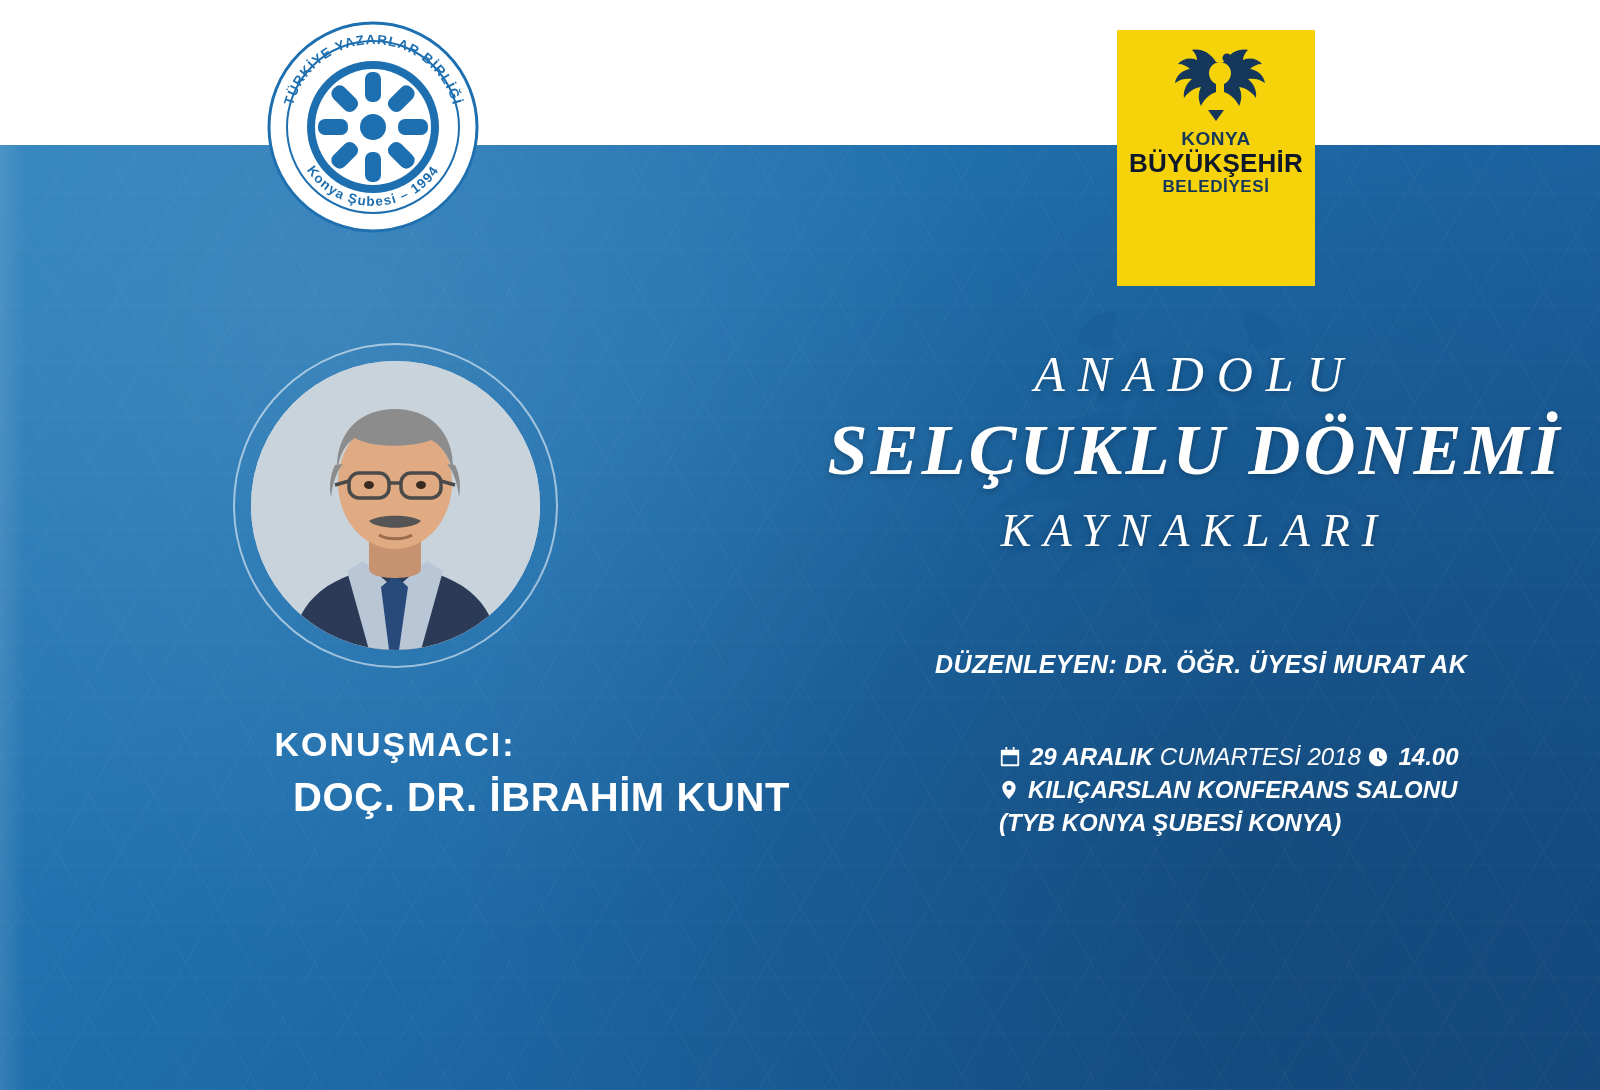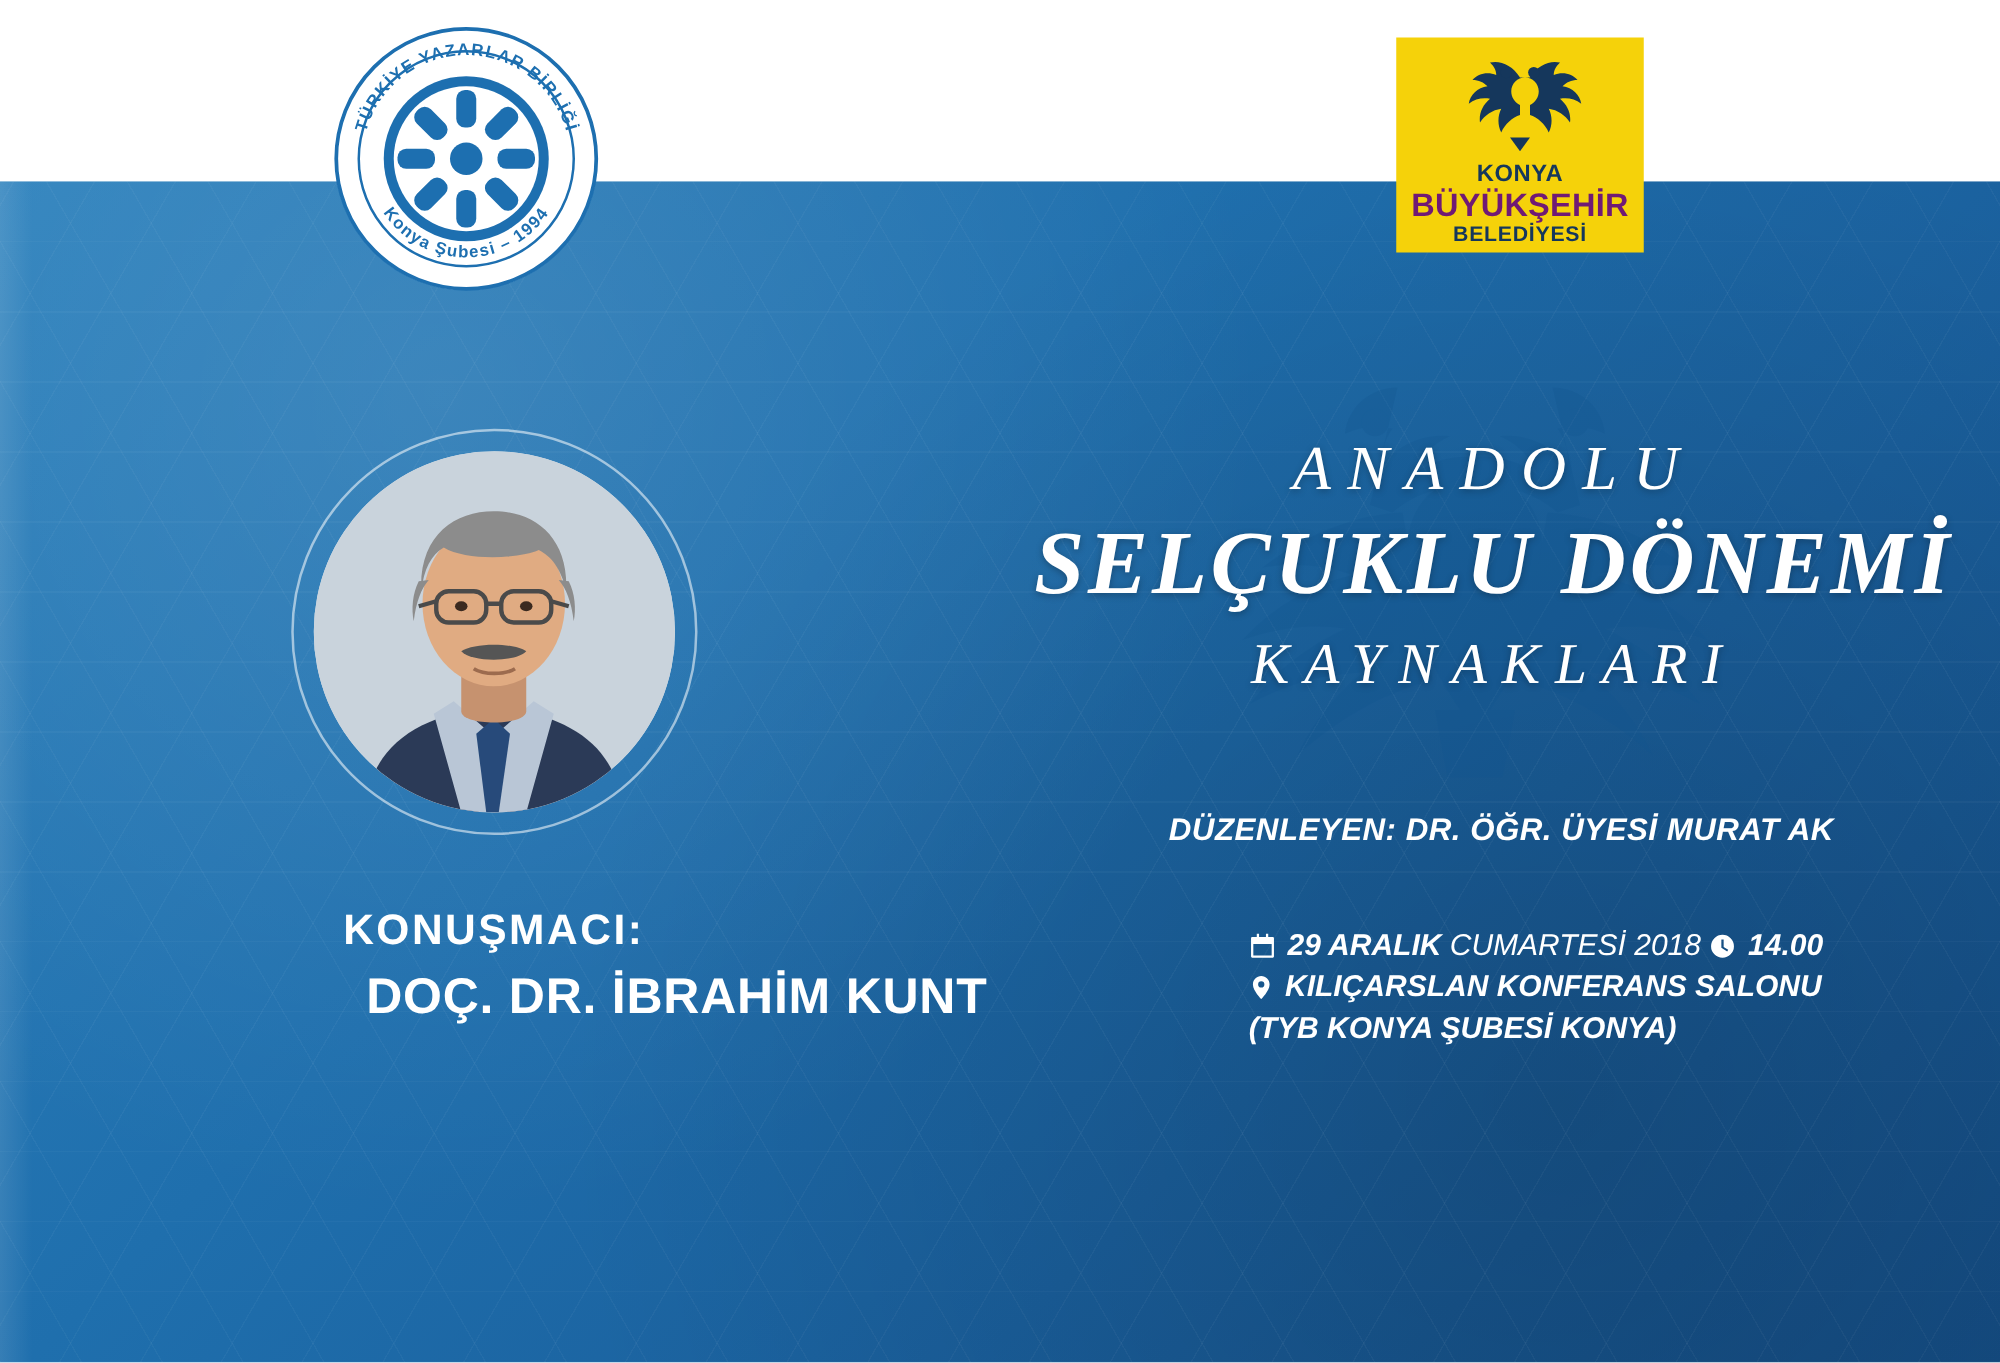--- a/index.html
+++ b/index.html
@@ -26,27 +26,27 @@
   .tyb-logo svg { display:block; }
 
   .tyb-text {
     position:absolute; left:505px; top:78px;
     color:#1a1a1a; font-weight:bold; font-size:21px; line-height:1.32;
     letter-spacing:0.4px;
   }
 
   
   .kbb-logo {
-    position:absolute; left:1117px; top:30px; width:198px; height:172px;
+    position:absolute; left:1117px; top:30px; width:198px; height:256px;
     background:#f5d20a; z-index:9;
     display:flex; flex-direction:column; align-items:center; justify-content:flex-start;
   }
   .kbb-bird { margin-top:14px; }
   .kbb-l1 { font-size:19px; font-weight:bold; color:#15375c; letter-spacing:0.5px; margin-top:2px; }
-  .kbb-l2 { font-size:26px; font-weight:bold; color:#701a75; letter-spacing:0.2px; line-height:1.05; }
+  .kbb-l2 { font-size:26px; font-weight:bold; color:#0f172a; letter-spacing:0.2px; line-height:1.05; }
   .kbb-l3 { font-size:17px; font-weight:bold; color:#15375c; letter-spacing:0.6px;text-align:right; }
 
   .katkilariyla {
     position:absolute; left:1330px; top:90px;
     font-size:19px; font-weight:bold; color:#1a1a1a; letter-spacing:0.6px;
   }
 
   
   .poster {
     position:absolute; left:0; top:145px; width:1600px; height:945px;

